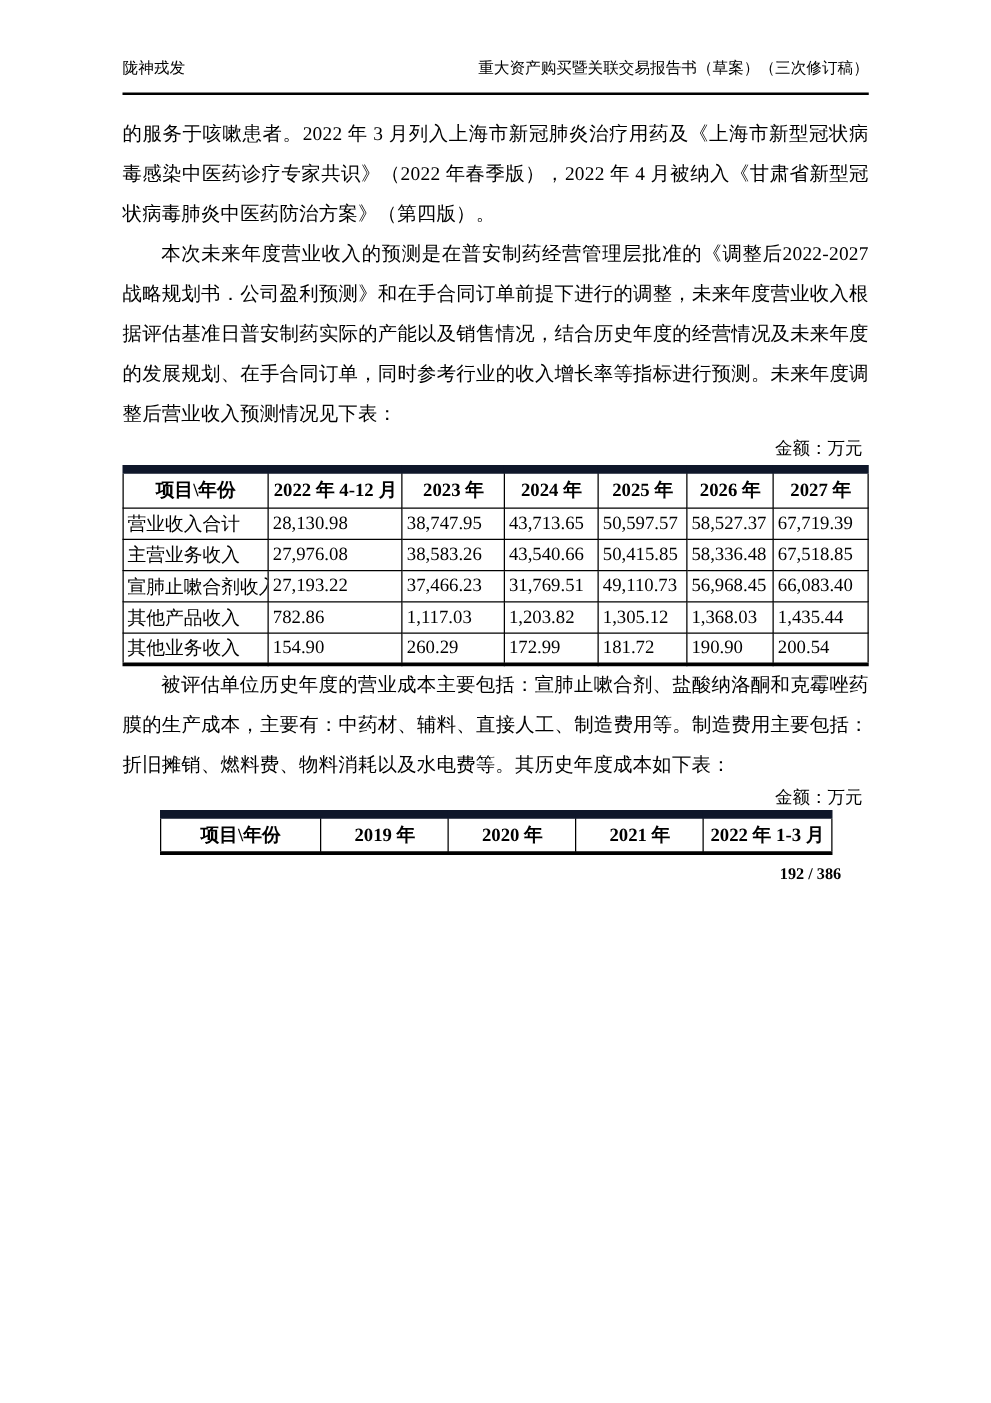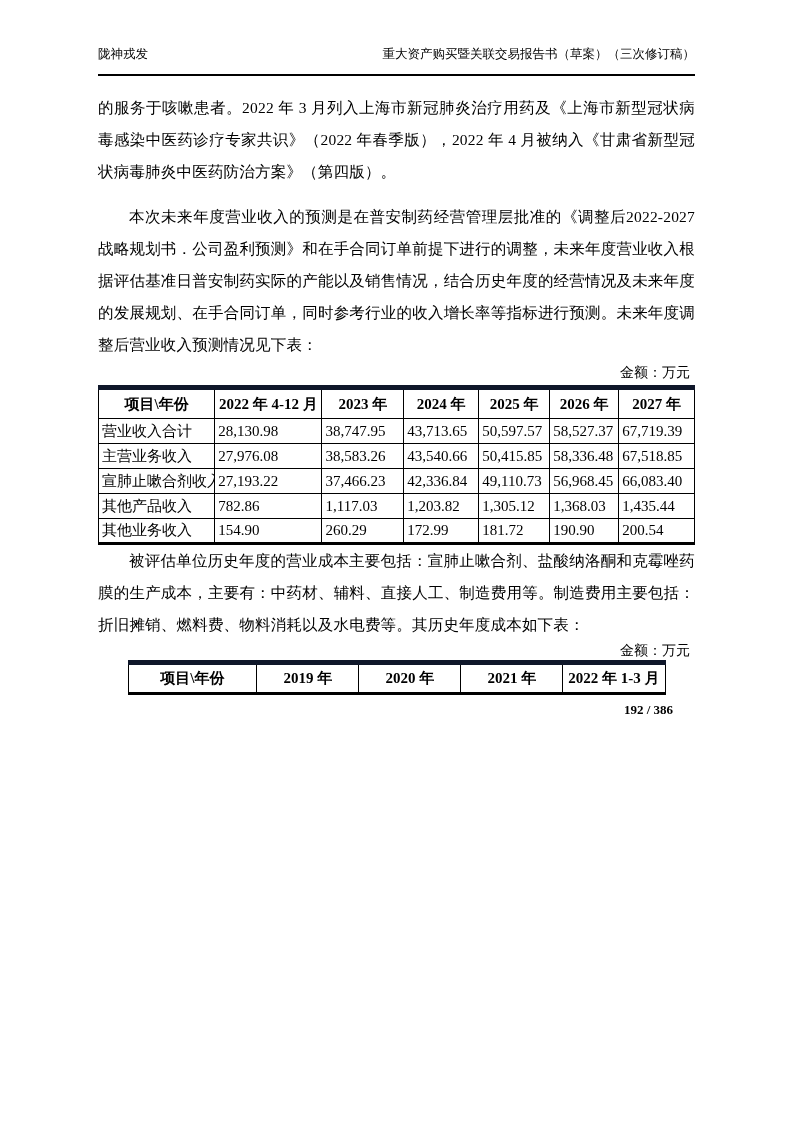--- a/index.html
+++ b/index.html
@@ -35,40 +35,40 @@
   .body-text {
     margin: 0;
     font-size: 15.5px;
     line-height: 32px;
     text-align: justify;
     text-indent: 2em;
     letter-spacing: 0.2px;
   }
   .no-indent { text-indent: 0; }
   .mt16 { margin-top: 16px; }
-  .mt13 { margin-top: 13px; }
+  .mt13 { }
   .mt9  { margin-top: 9px; }
   .mt2  { margin-top: 2px; }
   .table-title {
     margin-top: 6px;
     font-size: 15.5px;
     line-height: 26px;
     text-align: center;
   }
   .unit-line {
     font-size: 14px;
     line-height: 19px;
     text-align: right;
     padding-right: 5px;
   }
   .unit-line.first { margin-top: 2px; }
   table.data-table {
     border-collapse: collapse;
     table-layout: fixed;
-    border-top: 5px solid #0f172a;
+    border-top: 7px solid #0f172a;
     border-bottom: 3px solid #000;
   }
   table.table1 {
     width: 100%;
     margin-top: 3px;
   }
   table.table2 {
     width: 538px;
     margin: 0 auto;
   }
@@ -152,21 +152,21 @@
             <td class="cell-num">38,583.26</td>
             <td class="cell-num">43,540.66</td>
             <td class="cell-num">50,415.85</td>
             <td class="cell-num">58,336.48</td>
             <td class="cell-num">67,518.85</td>
           </tr>
           <tr>
             <td class="cell-label">宣肺止嗽合剂收入</td>
             <td class="cell-num">27,193.22</td>
             <td class="cell-num">37,466.23</td>
-            <td class="cell-num">42,336.84</td>
+            <td class="cell-num">31,769.51</td>
             <td class="cell-num">49,110.73</td>
             <td class="cell-num">56,968.45</td>
             <td class="cell-num">66,083.40</td>
           </tr>
           <tr>
             <td class="cell-label">其他产品收入</td>
             <td class="cell-num">782.86</td>
             <td class="cell-num">1,117.03</td>
             <td class="cell-num">1,203.82</td>
             <td class="cell-num">1,305.12</td>

